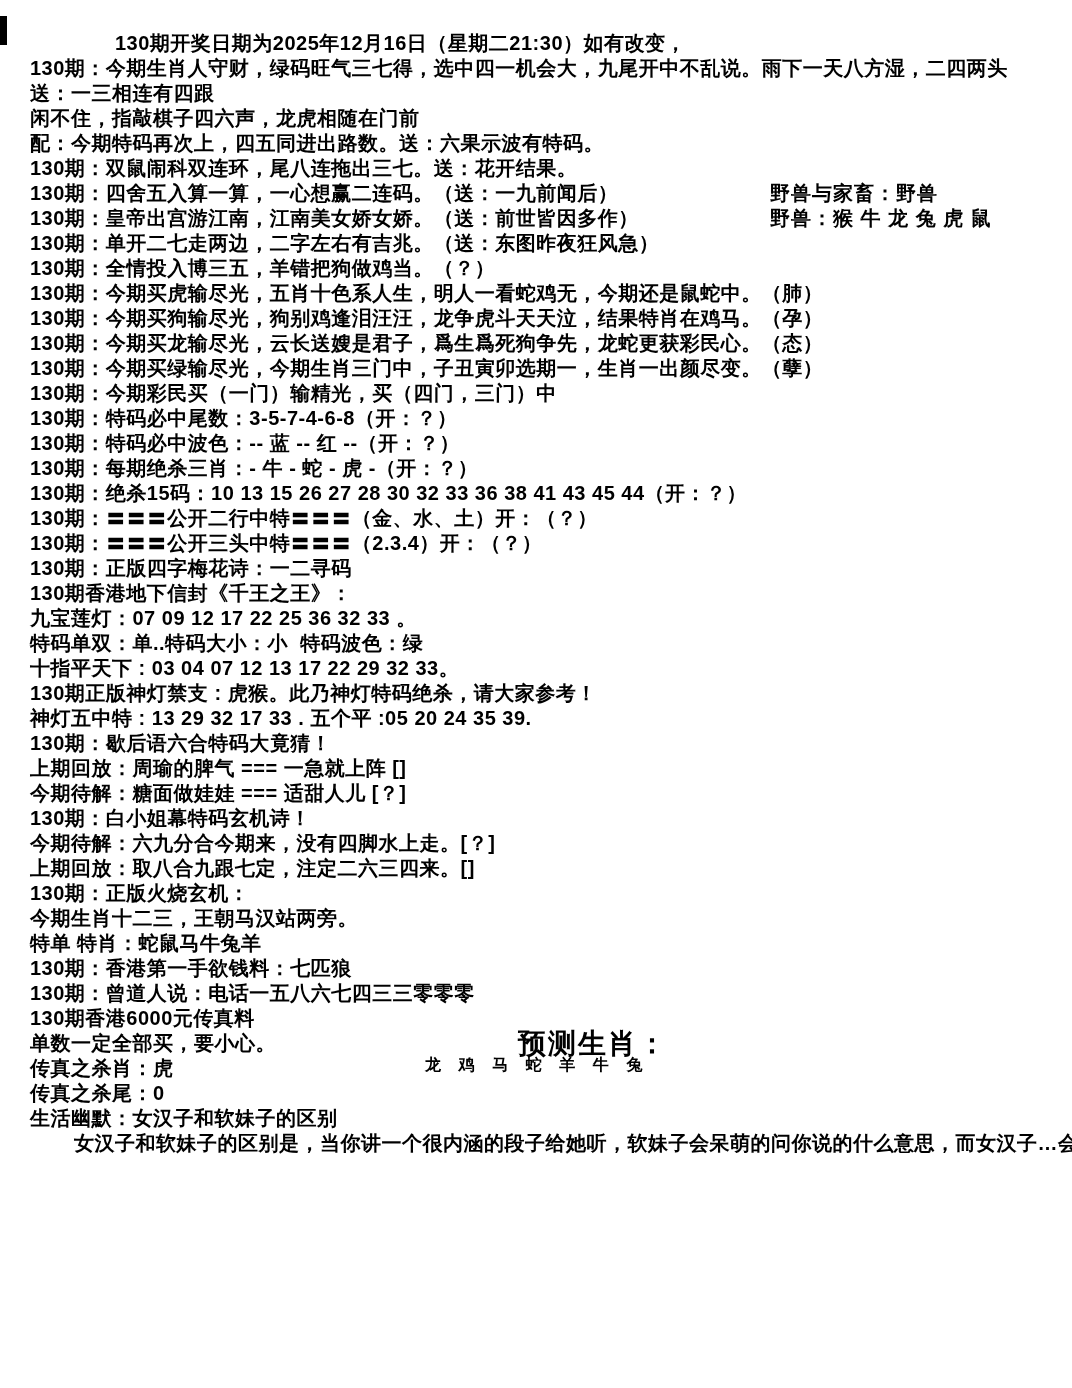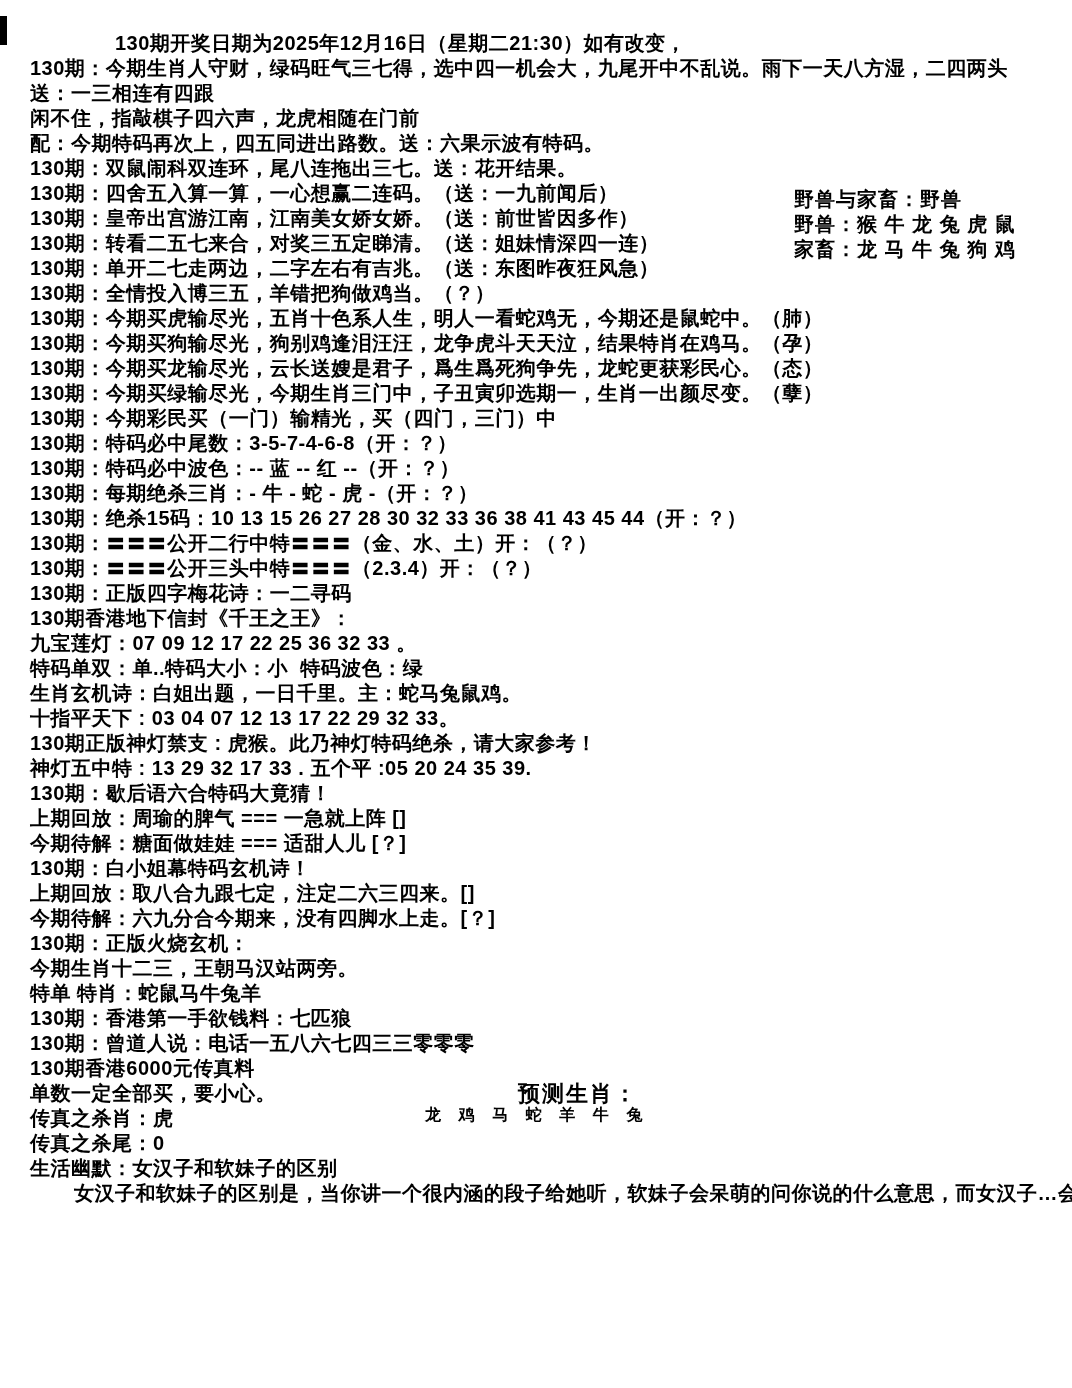--- a/index.html
+++ b/index.html
@@ -23,25 +23,25 @@
     position: relative;
     white-space: pre;
     font-size: 20px;
     font-weight: 700;
     letter-spacing: 0.5px;
   }
   .line-text { white-space: pre; }
   .indent-header { padding-left: 85px; }
   .indent-para  { padding-left: 44px; }
   .annotation { position: absolute; top: 0; white-space: pre; }
-  .annotation.col2 { left: 764px; letter-spacing: 1px; margin-top: 6px; }
+  .annotation.col2 { left: 740px; letter-spacing: 1px; }
   .annotation.forecast {
     left: 488px;
     font-family: "DejaVu Serif", serif;
-    font-size: 22px; font-weight: 600;
+    font-size: 28px; font-weight: 600;
     letter-spacing: 2px;
   }
   .annotation.zodiac {
     left: 395px; top: -4px;
     font-family: "DejaVu Serif", serif;
     font-size: 16px; font-weight: 600;
     letter-spacing: 6px;
   }
 </style>
 </head>
@@ -50,48 +50,46 @@
 <div class="edge-mark"></div>
 <div class="doc">
     <div class="line indent-header"><span class="line-text">130期开奖日期为2025年12月16日（星期二21:30）如有改变，</span></div>
     <div class="line"><span class="line-text">130期：今期生肖人守财，绿码旺气三七得，选中四一机会大，九尾开中不乱说。雨下一天八方湿，二四两头</span></div>
     <div class="line"><span class="line-text">送：一三相连有四跟</span></div>
     <div class="line"><span class="line-text">闲不住，指敲棋子四六声，龙虎相随在门前</span></div>
     <div class="line"><span class="line-text">配：今期特码再次上，四五同进出路数。送：六果示波有特码。</span></div>
     <div class="line"><span class="line-text">130期：双鼠闹科双连环，尾八连拖出三七。送：花开结果。</span></div>
     <div class="line"><span class="line-text">130期：四舍五入算一算，一心想赢二连码。（送：一九前闻后）</span><span class="annotation col2">野兽与家畜：野兽</span></div>
     <div class="line"><span class="line-text">130期：皇帝出宫游江南，江南美女娇女娇。（送：前世皆因多作）</span><span class="annotation col2">野兽：猴 牛 龙 兔 虎 鼠</span></div>
-    <div class="line"><span class="line-text">130期：转看二五七来合，对奖三五定睇清。（送：姐妹情深四一连）</span><span class="annotation col2">家畜：龙 马 牛 兔 狗 鸡</span></div>
     <div class="line"><span class="line-text">130期：单开二七走两边，二字左右有吉兆。（送：东图昨夜狂风急）</span></div>
     <div class="line"><span class="line-text">130期：全情投入博三五，羊错把狗做鸡当。（？）</span></div>
     <div class="line"><span class="line-text">130期：今期买虎输尽光，五肖十色系人生，明人一看蛇鸡无，今期还是鼠蛇中。（肺）</span></div>
     <div class="line"><span class="line-text">130期：今期买狗输尽光，狗别鸡逢泪汪汪，龙争虎斗天天泣，结果特肖在鸡马。（孕）</span></div>
     <div class="line"><span class="line-text">130期：今期买龙输尽光，云长送嫂是君子，爲生爲死狗争先，龙蛇更获彩民心。（态）</span></div>
     <div class="line"><span class="line-text">130期：今期买绿输尽光，今期生肖三门中，子丑寅卯选期一，生肖一出颜尽变。（孽）</span></div>
     <div class="line"><span class="line-text">130期：今期彩民买（一门）输精光，买（四门，三门）中</span></div>
     <div class="line"><span class="line-text">130期：特码必中尾数：3-5-7-4-6-8（开：？）</span></div>
     <div class="line"><span class="line-text">130期：特码必中波色：-- 蓝 -- 红 --（开：？）</span></div>
     <div class="line"><span class="line-text">130期：每期绝杀三肖：- 牛 - 蛇 - 虎 -（开：？）</span></div>
     <div class="line"><span class="line-text">130期：绝杀15码：10 13 15 26 27 28 30 32 33 36 38 41 43 45 44（开：？）</span></div>
     <div class="line"><span class="line-text">130期：〓〓〓公开二行中特〓〓〓（金、水、土）开：（？）</span></div>
     <div class="line"><span class="line-text">130期：〓〓〓公开三头中特〓〓〓（2.3.4）开：（？）</span></div>
     <div class="line"><span class="line-text">130期：正版四字梅花诗：一二寻码</span></div>
     <div class="line"><span class="line-text">130期香港地下信封《千王之王》：</span></div>
     <div class="line"><span class="line-text">九宝莲灯：07 09 12 17 22 25 36 32 33 。</span></div>
     <div class="line"><span class="line-text">特码单双：单..特码大小：小  特码波色：绿</span></div>
-    <div class="line"><span class="line-text">生肖玄机诗：白姐出题，一日千里。主：蛇马兔鼠鸡。</span></div>
     <div class="line"><span class="line-text">十指平天下 : 03 04 07 12 13 17 22 29 32 33。</span></div>
     <div class="line"><span class="line-text">130期正版神灯禁支 : 虎猴。此乃神灯特码绝杀，请大家参考！</span></div>
     <div class="line"><span class="line-text">神灯五中特 : 13 29 32 17 33 . 五个平 :05 20 24 35 39.</span></div>
     <div class="line"><span class="line-text">130期：歇后语六合特码大竟猜！</span></div>
     <div class="line"><span class="line-text">上期回放：周瑜的脾气 === 一急就上阵 []</span></div>
     <div class="line"><span class="line-text">今期待解：糖面做娃娃 === 适甜人儿 [？]</span></div>
     <div class="line"><span class="line-text">130期：白小姐幕特码玄机诗！</span></div>
+    <div class="line"><span class="line-text">今期待解：六九分合今期来，没有四脚水上走。[？]</span></div>
     <div class="line"><span class="line-text">上期回放：取八合九跟七定，注定二六三四来。[]</span></div>
-    <div class="line"><span class="line-text">今期待解：六九分合今期来，没有四脚水上走。[？]</span></div>
     <div class="line"><span class="line-text">130期：正版火烧玄机：</span></div>
     <div class="line"><span class="line-text">今期生肖十二三，王朝马汉站两旁。</span></div>
     <div class="line"><span class="line-text">特单 特肖：蛇鼠马牛兔羊</span></div>
     <div class="line"><span class="line-text">130期：香港第一手欲钱料：七匹狼</span></div>
     <div class="line"><span class="line-text">130期：曾道人说：电话一五八六七四三三零零零</span></div>
     <div class="line"><span class="line-text">130期香港6000元传真料</span></div>
     <div class="line"><span class="line-text">单数一定全部买，要小心。</span><span class="annotation forecast">预测生肖：</span></div>
     <div class="line"><span class="line-text">传真之杀肖：虎</span><span class="annotation zodiac">龙 鸡 马 蛇 羊 牛 兔</span></div>
     <div class="line"><span class="line-text">传真之杀尾：0</span></div>
     <div class="line"><span class="line-text">生活幽默：女汉子和软妹子的区别</span></div>

